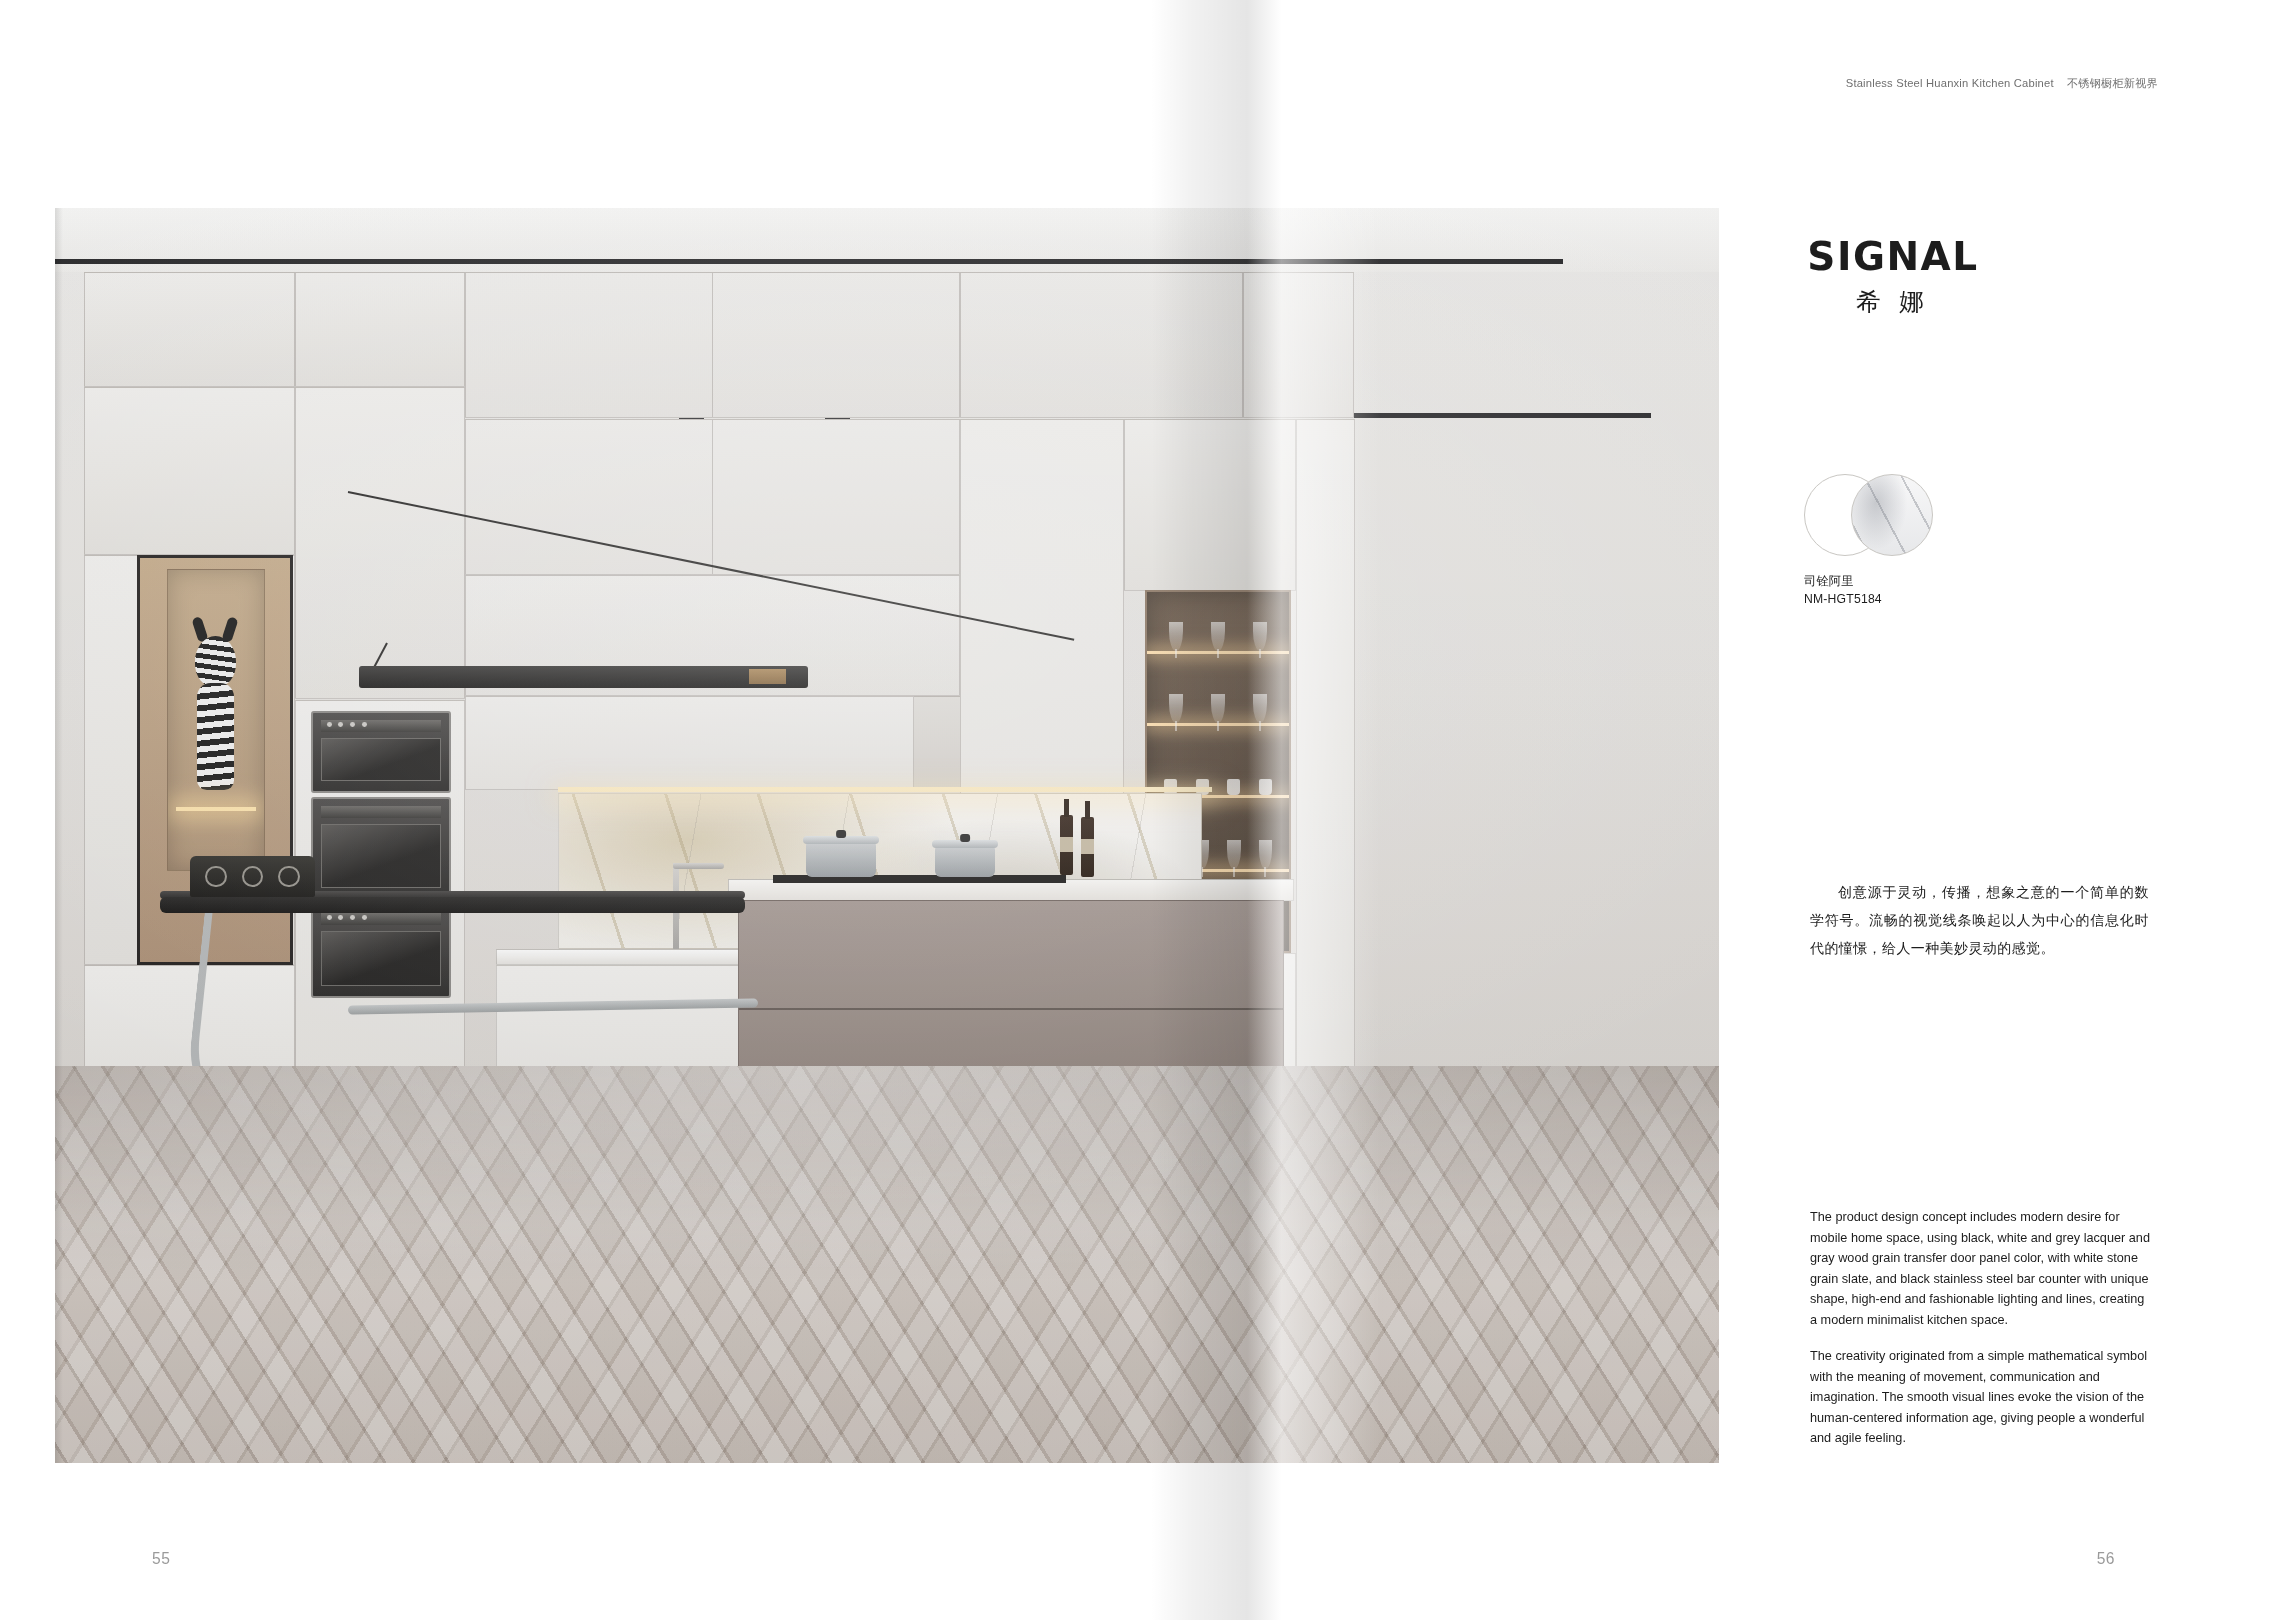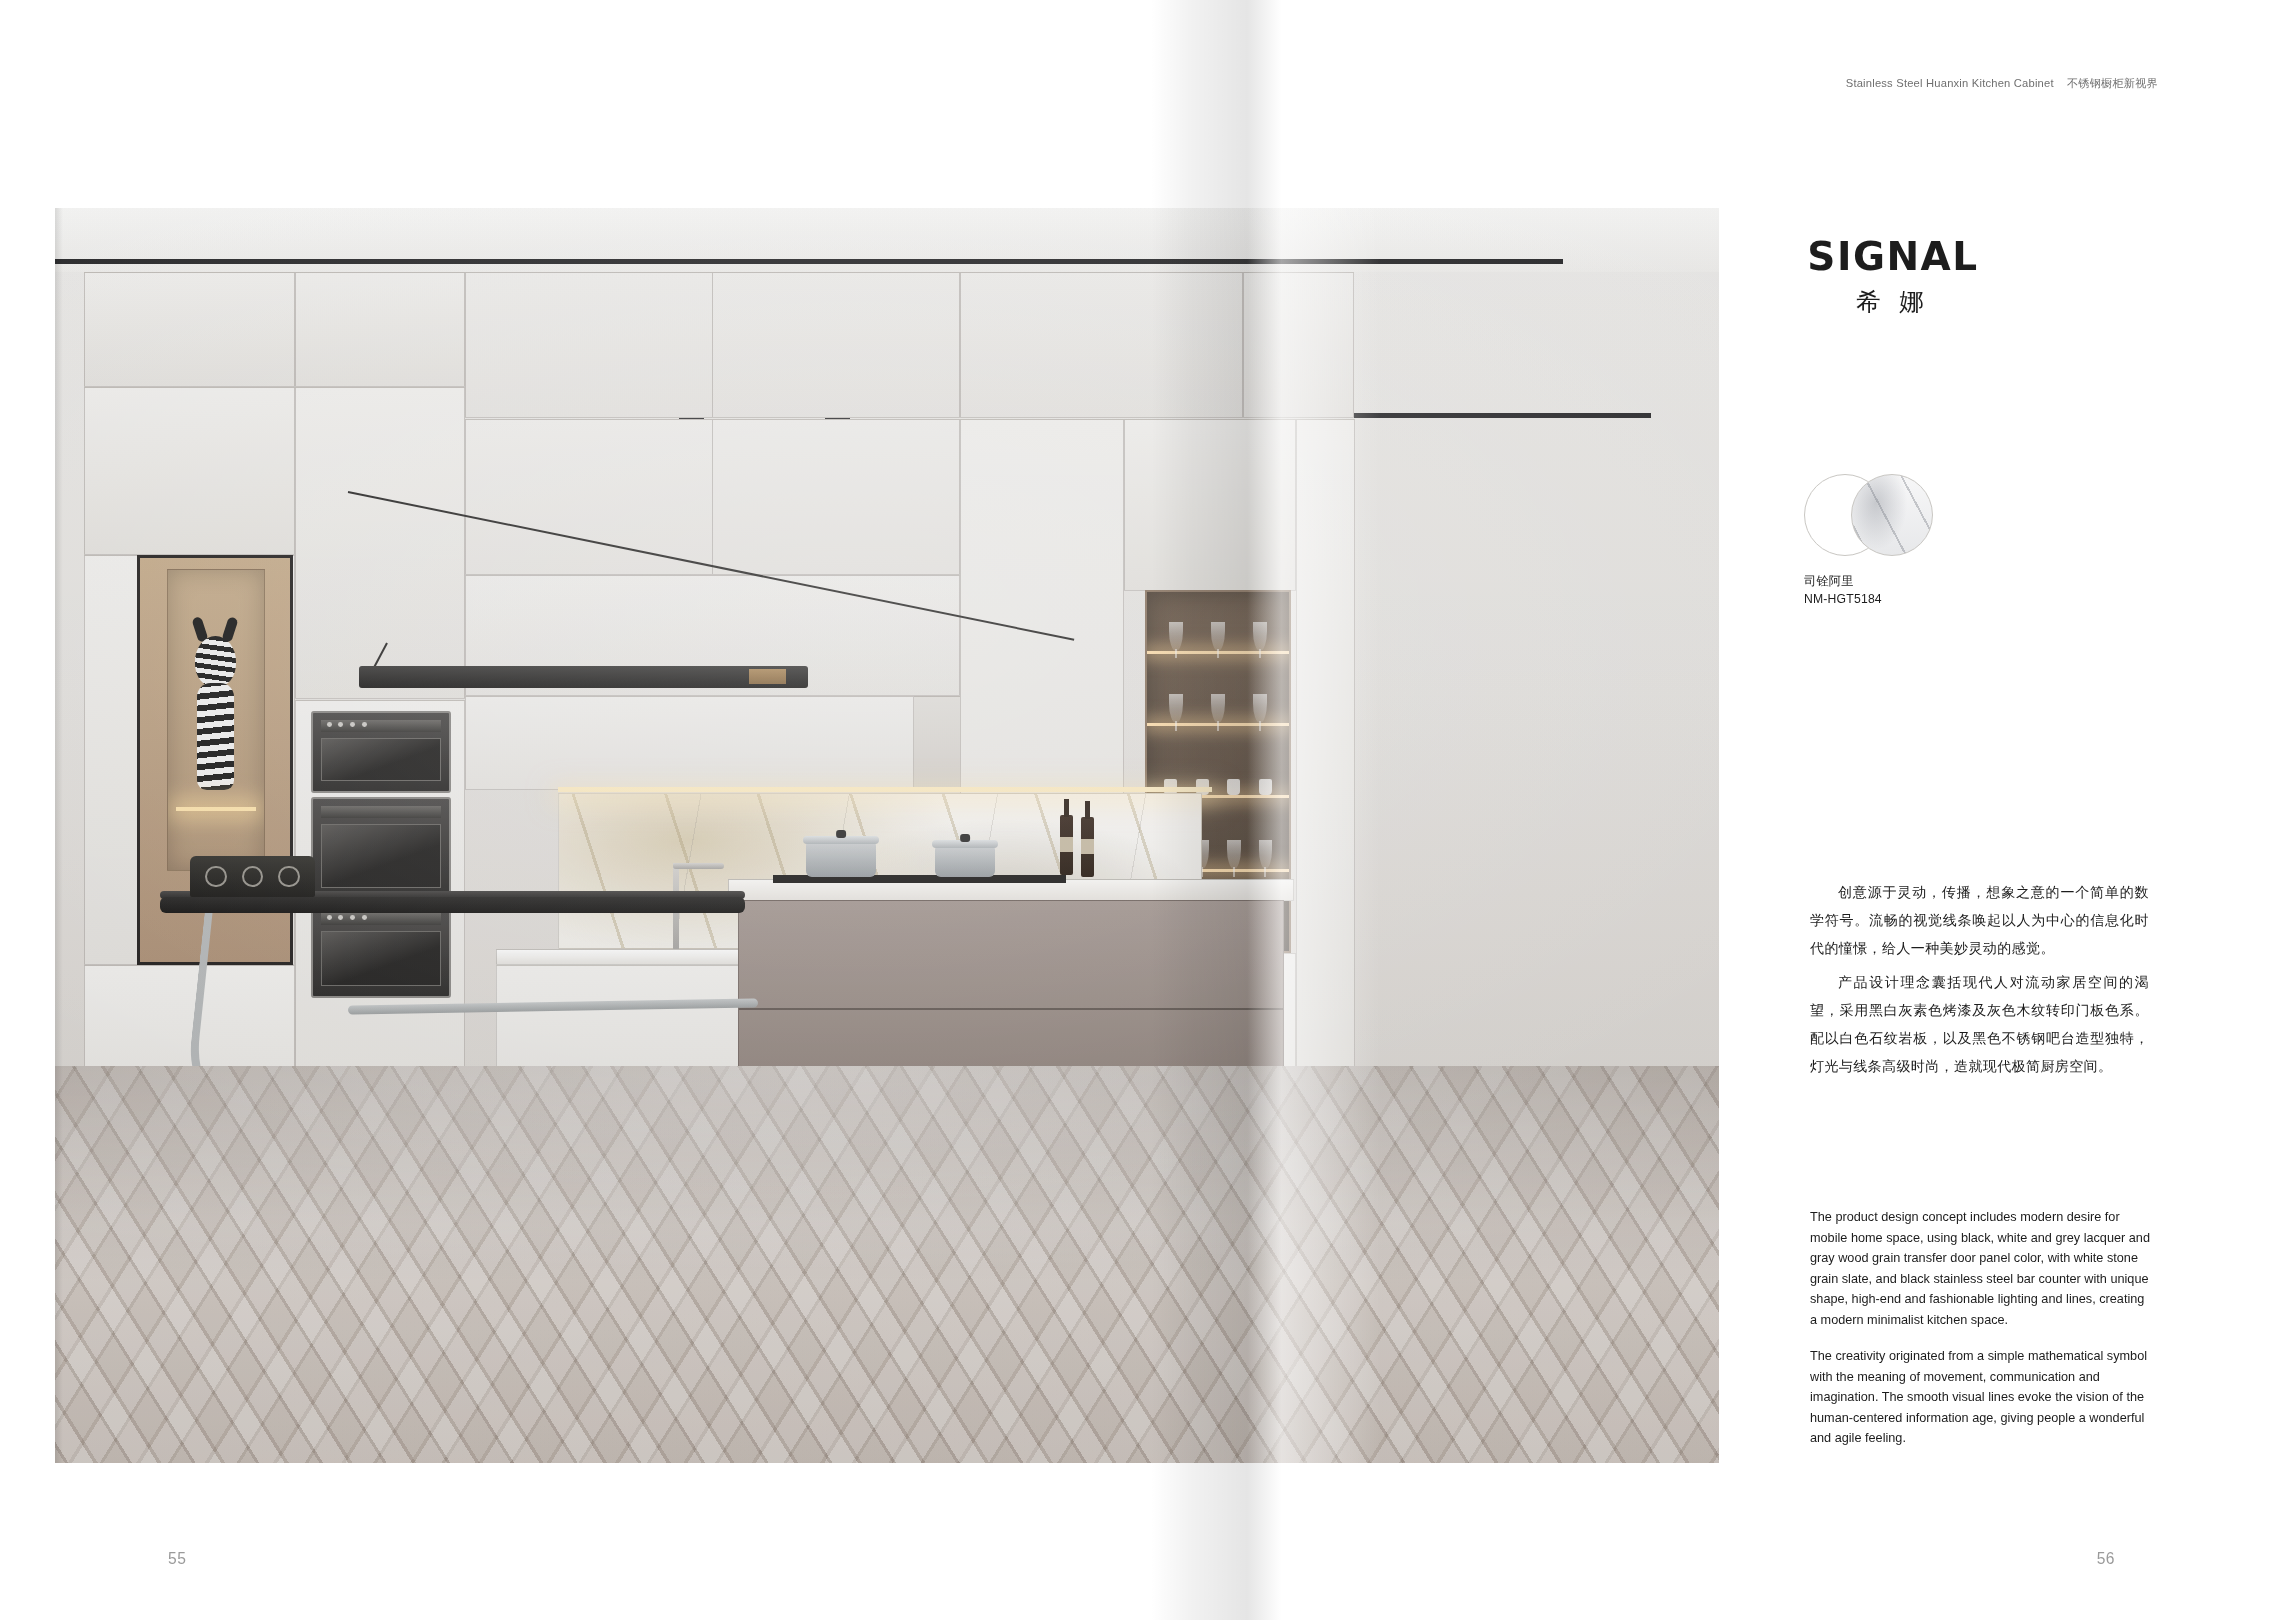--- a/index.html
+++ b/index.html
@@ -51,21 +51,21 @@
   .running-head .cn { margin-left: 9.8px; }
 
   
   .page-no {
     position: absolute;
     bottom: 53px;
     font-size: 15.6px;
     color: #9a9a9a;
     letter-spacing: 0.5px;
   }
-  .page-no.left  { left: 152px; margin-left: 16px; }
+  .page-no.left  { left: 152px; }
   .page-no.right { right: 178px; }
 
   
   .photo {
     position: absolute;
     left: 55px;
     top: 208px;
     width: 1664px;
     height: 1255px;
     overflow: hidden;
@@ -685,21 +685,20 @@
         <div class="sw-label">
           <div>司铨阿里</div>
           <div>NM-HGT5184</div>
         </div>
       </div>
     </div>
   </div>
 
   <div class="cn-body">
     <p>创意源于灵动，传播，想象之意的一个简单的数学符号。流畅的视觉线条唤起以人为中心的信息化时代的憧憬，给人一种美妙灵动的感觉。</p>
-    <p>产品设计理念囊括现代人对流动家居空间的渴望，采用黑白灰素色烤漆及灰色木纹转印门板色系。配以白色石纹岩板，以及黑色不锈钢吧台造型独特，灯光与线条高级时尚，造就现代极简厨房空间。</p>
   </div>
 
   <div class="en-body">
     <p>The product design concept includes modern desire for mobile home space, using black, white and grey lacquer and gray wood grain transfer door panel color, with white stone grain slate, and black stainless steel bar counter with unique shape, high-end and fashionable lighting and lines, creating a modern minimalist kitchen space.</p>
     <p>The creativity originated  from a simple mathematical symbol with the meaning of movement, communication and imagination. The smooth visual lines evoke the vision of the human-centered information age, giving people a wonderful and agile feeling.</p>
   </div>
 
   <div class="page-no left">55</div>
   <div class="page-no right">56</div>
 

